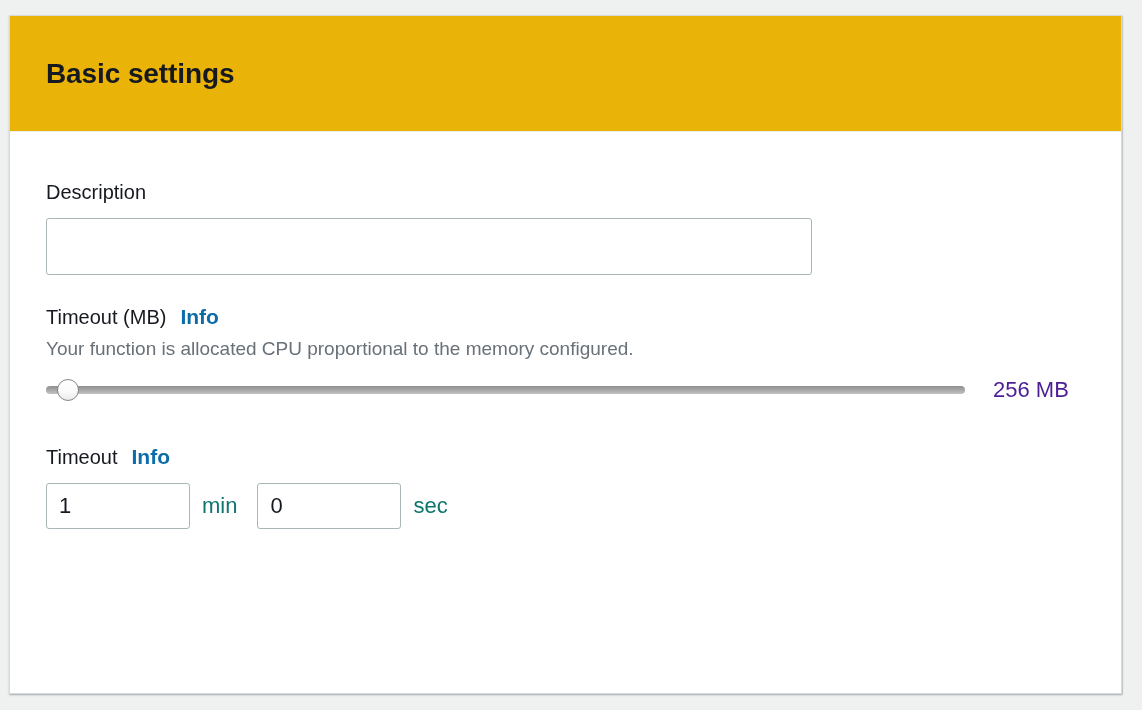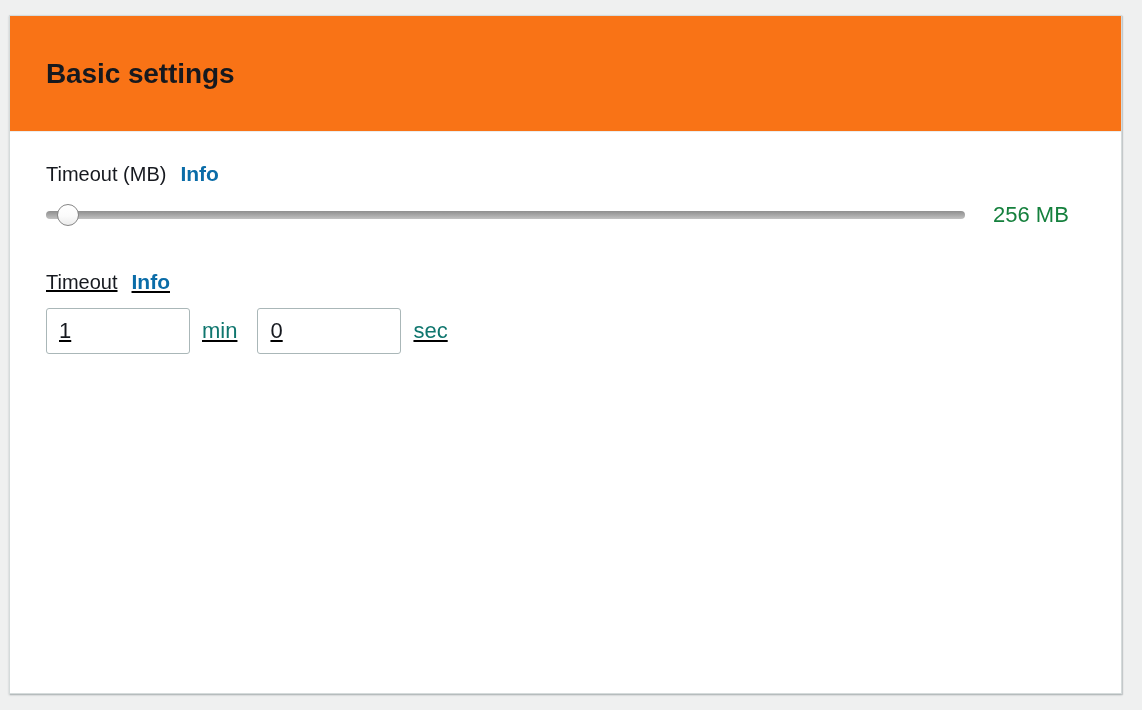--- a/index.html
+++ b/index.html
@@ -24,21 +24,21 @@
     height: 679px;
     background: #ffffff;
     border: 1px solid #d5dbdb;
     box-sizing: border-box;
     box-shadow: 0 1px 2px rgba(0,28,36,0.20), 1px 1px 1px rgba(0,28,36,0.12);
   }
 
   
   #card-header {
     height: 116px;
-    background: #f97316;
+    background: #eab308;
     border-bottom: 1px solid #eaeded;
     box-sizing: border-box;
     position: relative;
   }
   #card-title {
     position: absolute;
     left: 36px;
     top: 42px;
     font-size: 28px;
     font-weight: bold;
@@ -133,26 +133,26 @@
   #memory-slider::-moz-range-thumb {
     width: 22px;
     height: 22px;
     border-radius: 50%;
     border: 1px solid #868686;
     background: linear-gradient(to bottom, #ffffff 0%, #fbfbfb 55%, #ebebeb 100%);
   }
   #memory-value {
     margin-left: 28px;
     font-size: 22px;
-    color: #15803d;
+    color: #4c1d95;
     white-space: nowrap;
   }
 
   
-  #timeout-group { padding-top: 42px; text-decoration: underline; }
+  #timeout-group { padding-top: 42px; }
   #timeout-row {
     margin-top: 14px;
     display: flex;
     align-items: center;
   }
   .timeout-input {
     width: 144px;
     height: 46px;
     box-sizing: border-box;
     border: 1px solid #aab7b8;
@@ -175,26 +175,33 @@
 <body>
 
 <div id="settings-card">
 
   <div id="card-header">
     <div id="card-title">Basic settings</div>
   </div>
 
   <div id="card-body">
 
+    <div id="description-group">
+      <div class="field-label">
+        <span>Description</span>
+      </div>
+      <input id="description-input" type="text" value="" style="">
+    </div>
 
     <div id="memory-group">
       <div class="field-label">
         <span>Timeout (MB)</span>
         <span class="info-link">Info</span>
       </div>
+      <div class="field-hint">Your function is allocated CPU proportional to the memory configured.</div>
       <div id="memory-slider-row">
         <input id="memory-slider" type="range" min="128" max="10240" step="64" value="256" style="">
         <span id="memory-value">256 MB</span>
       </div>
     </div>
 
     <div id="timeout-group">
       <div class="field-label">
         <span>Timeout</span>
         <span class="info-link">Info</span>

